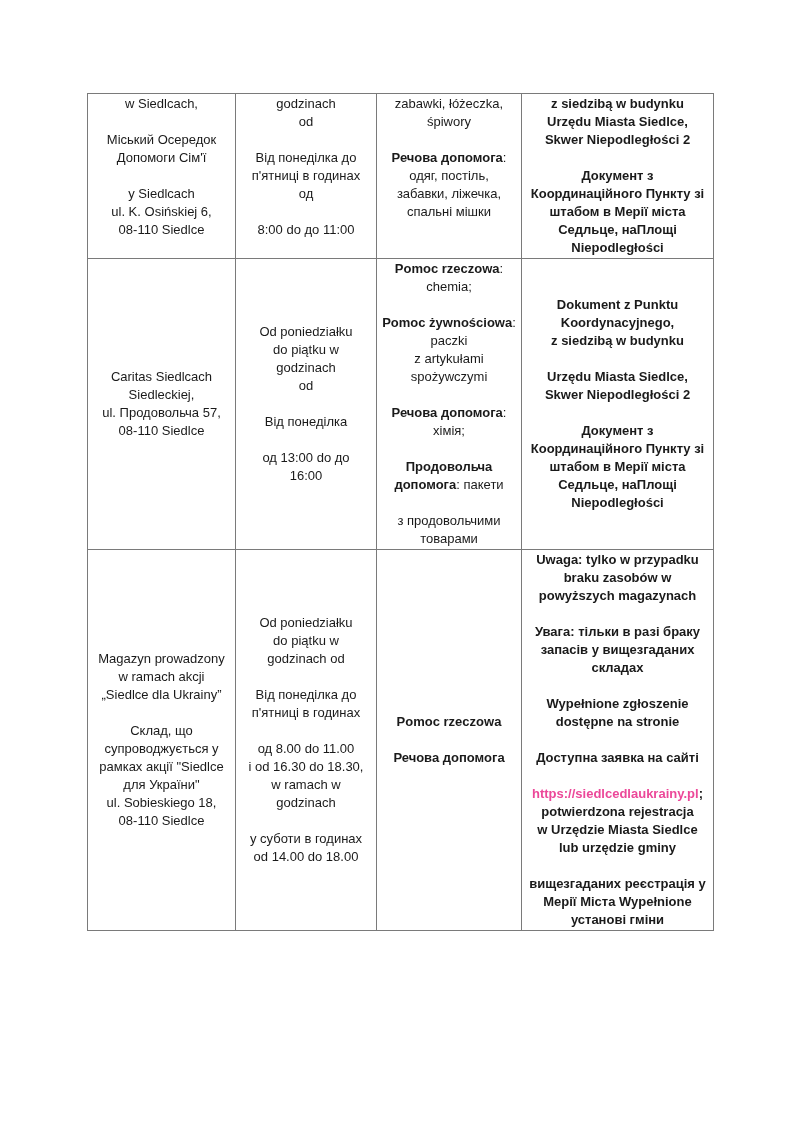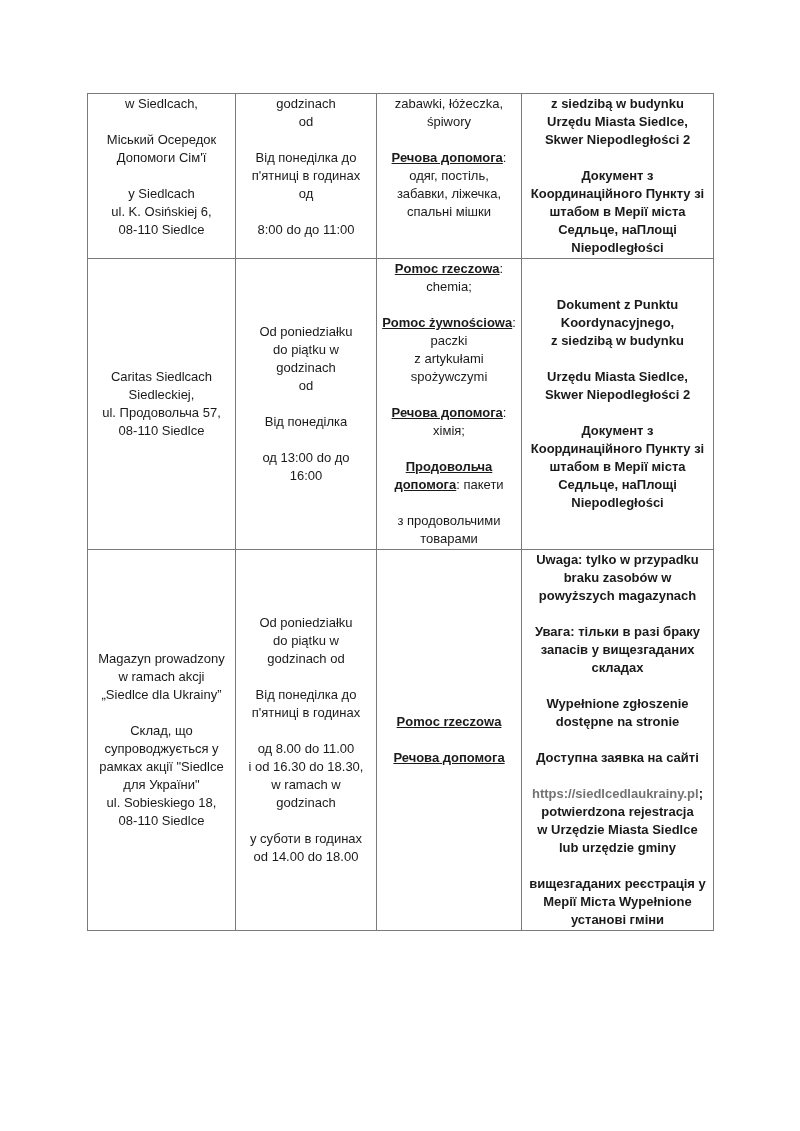--- a/index.html
+++ b/index.html
@@ -7,22 +7,22 @@
            font-family: "Liberation Sans", "DejaVu Sans", sans-serif; color: #1a1a1a; }
     table.doc { position: absolute; left: 87px; top: 93px; border-collapse: collapse;
                 table-layout: fixed; width: 626px; }
     table.doc td { border: 1.5px solid #7a7a7a; vertical-align: middle; text-align: center;
                    font-size: 13px; line-height: 18px; padding: 1px 4px; }
     col.c1 { width: 148px; } col.c2 { width: 141px; } col.c3 { width: 145px; } col.c4 { width: 192px; }
     tr.r1 { height: 165px; } tr.r2 { height: 290px; } tr.r3 { height: 379px; }
     tr.r1 td { vertical-align: top; }
     .gap { display: block; height: 18px; }
     .ln { display: block; }
-    .b { font-weight: bold; text-decoration: underline; }
-    .link { color: #737373; font-weight: bold; text-align: right; }
+    .b { font-weight: bold; }
+    .link { color: #ec4899; font-weight: bold; text-align: right; }
     td.col4 { font-weight: bold; }
   </style>
 </head>
 <body>
 
 <table class="doc">
   <colgroup>
       <col class="c1">
       <col class="c2">
       <col class="c3">

